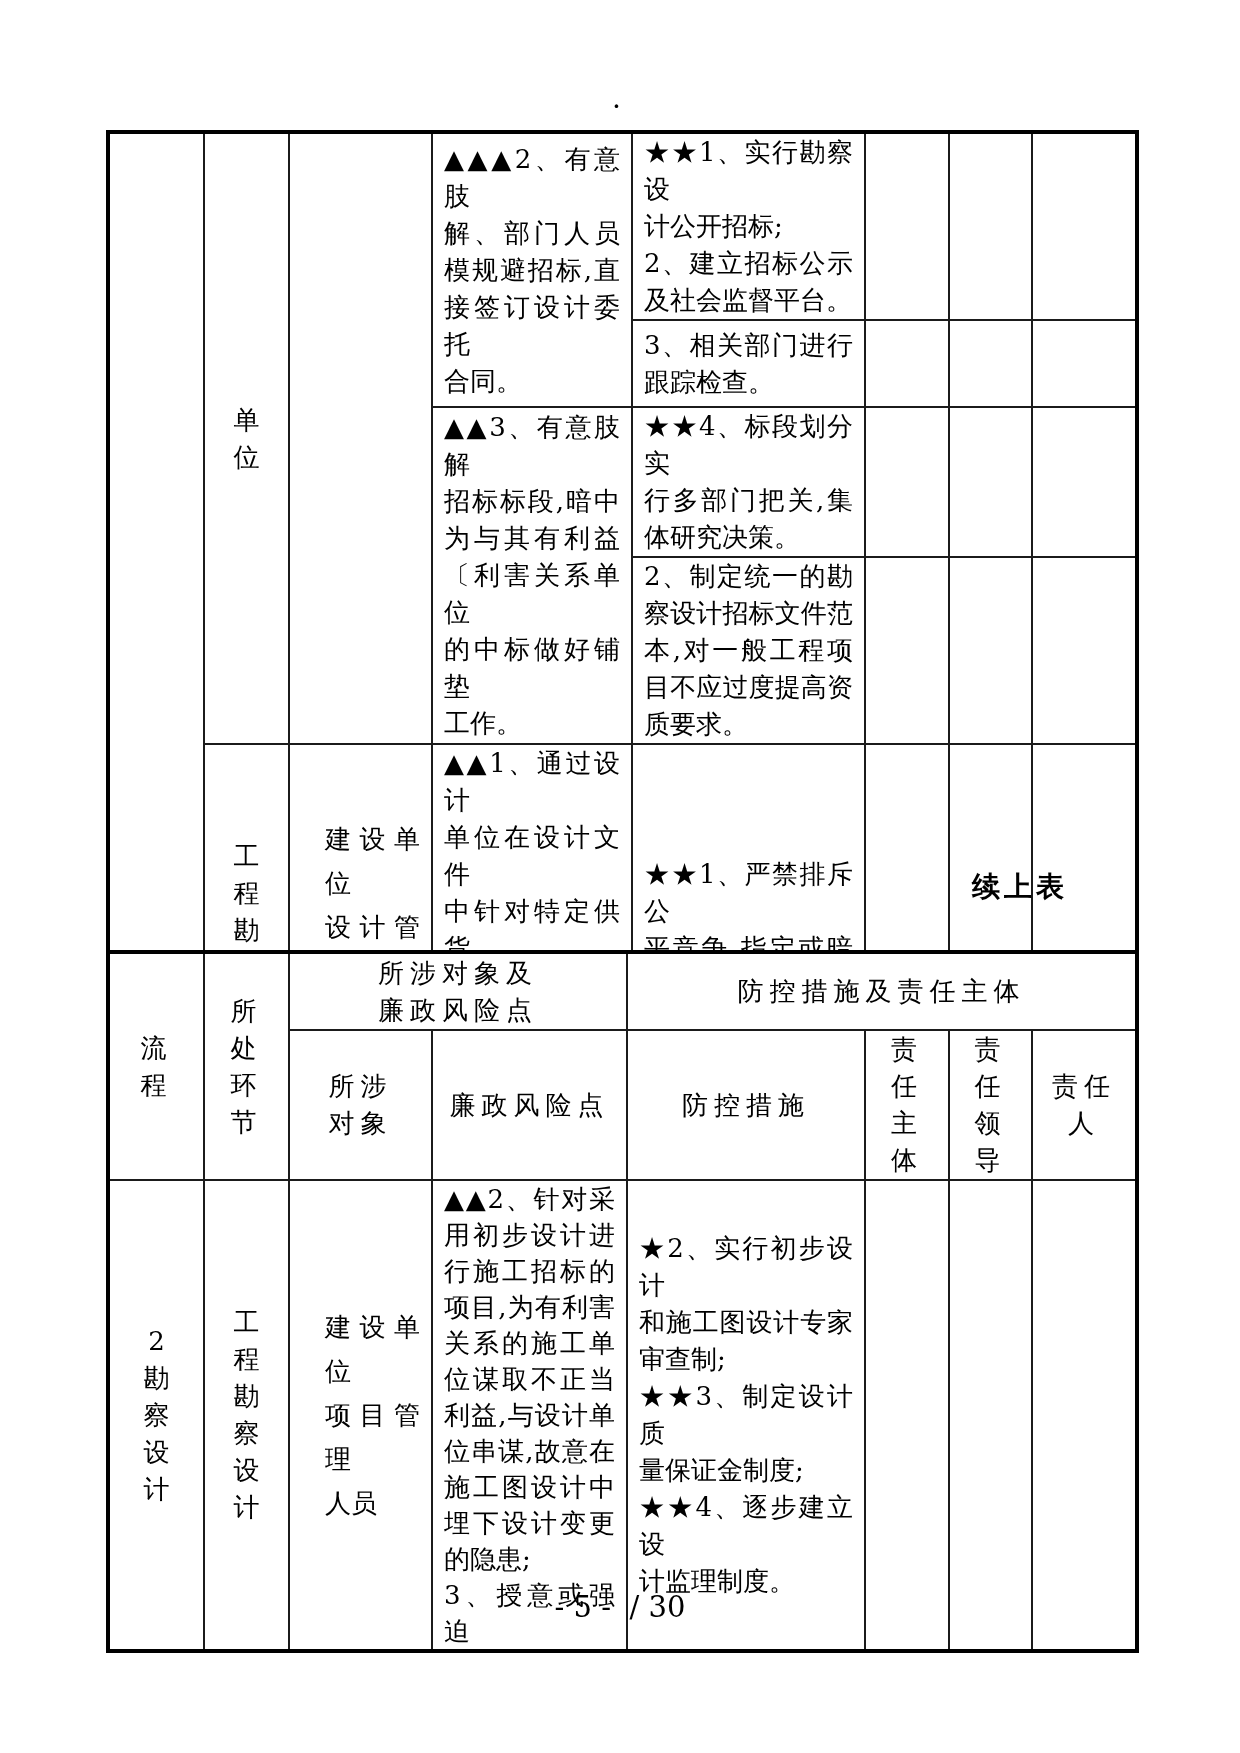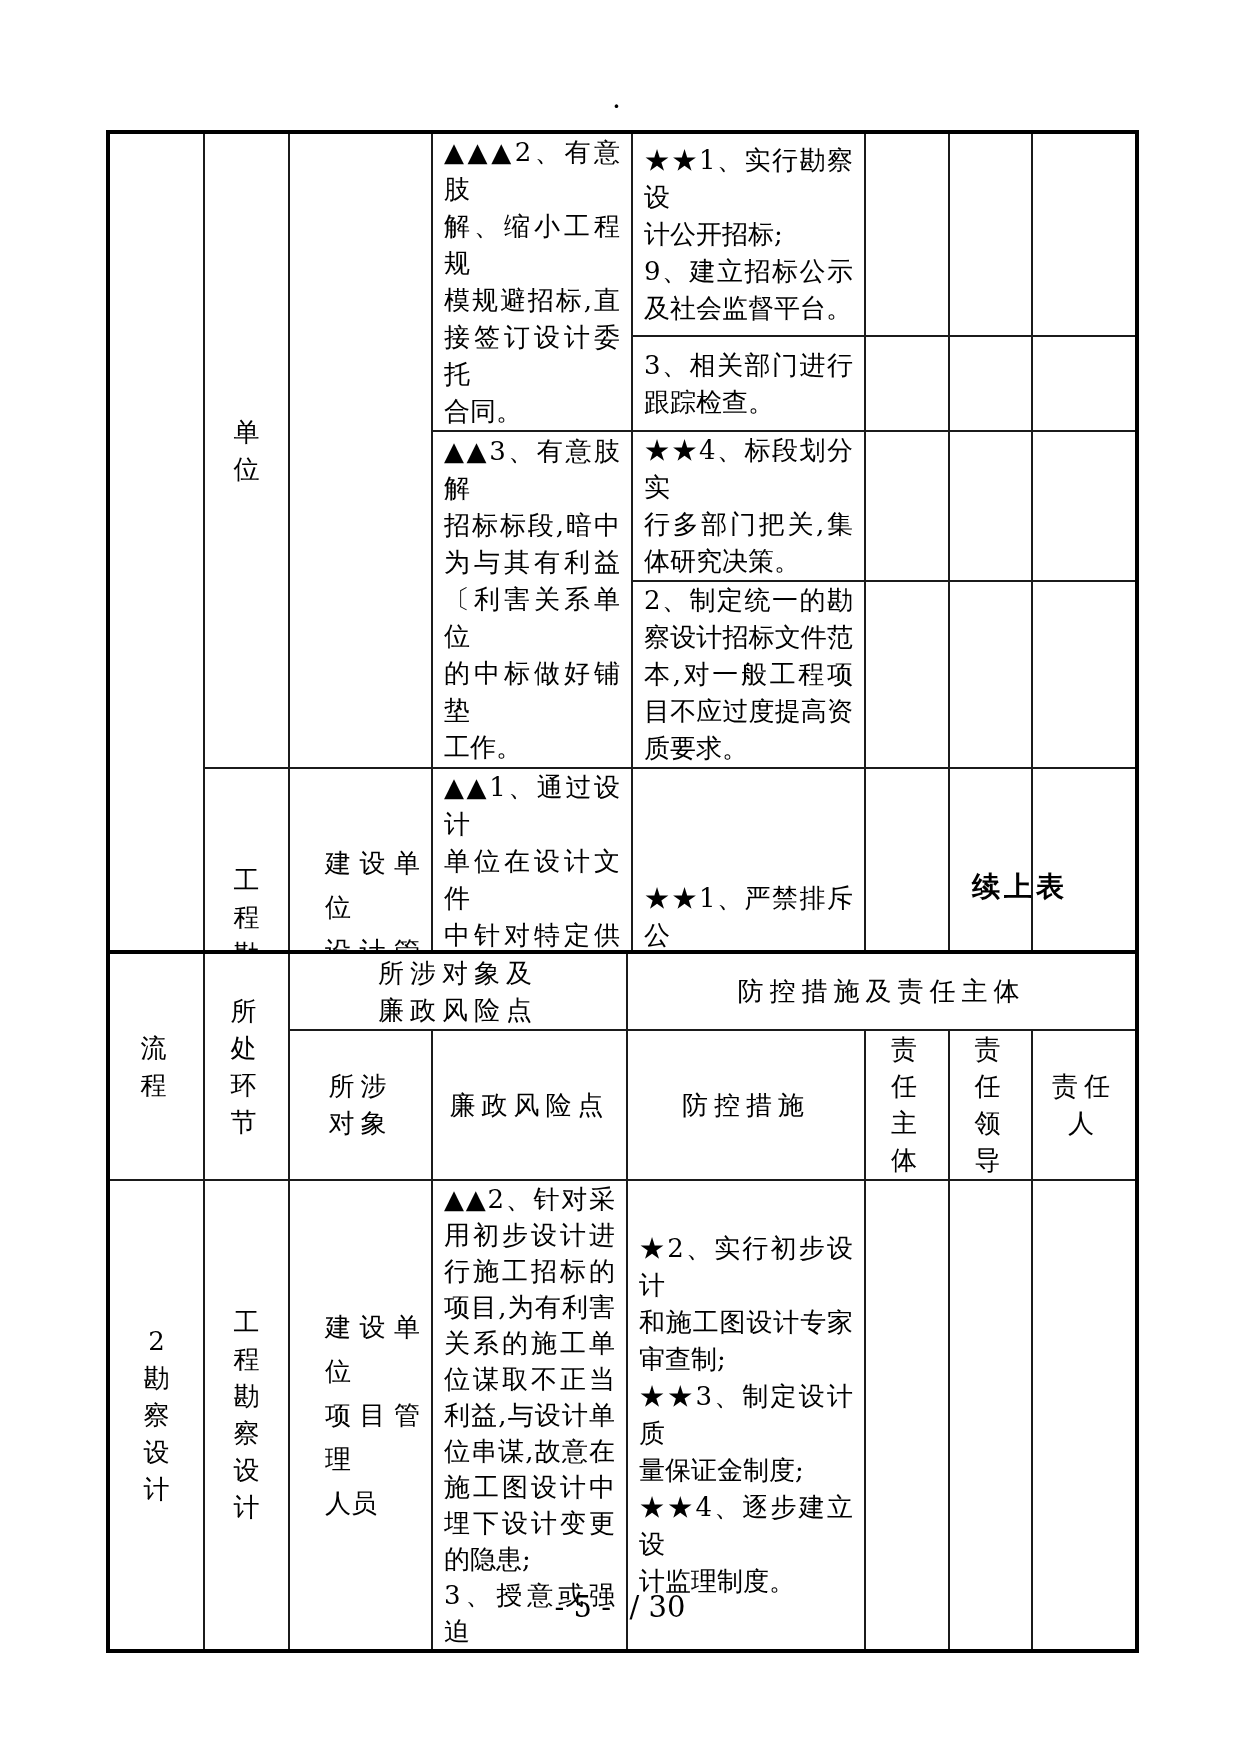--- a/index.html
+++ b/index.html
@@ -71,29 +71,29 @@
     <tbody>
         <tr style="height:151px">
       <td rowspan="5"></td>
       <td rowspan="4" class="vert vtop">
             <div class="ln">单</div>
             <div class="ln noj">位</div>
           </td>
       <td rowspan="4"></td>
       <td rowspan="2">
             <div class="ln">▲▲▲2、有意肢</div>
-            <div class="ln">解、缩小工程规</div>
+            <div class="ln">解、部门人员</div>
             <div class="ln">模规避招标,直</div>
             <div class="ln">接签订设计委托</div>
             <div class="ln noj">合同。</div>
           </td>
       <td>
             <div class="ln">★★1、实行勘察设</div>
             <div class="ln noj">计公开招标;</div>
-            <div class="ln">9、建立招标公示</div>
+            <div class="ln">2、建立招标公示</div>
             <div class="ln noj">及社会监督平台。</div>
           </td>
       <td></td>
       <td></td>
       <td></td>
     </tr>
     <tr style="height:87px">
       <td>
             <div class="ln">3、相关部门进行</div>
             <div class="ln noj">跟踪检查。</div>

